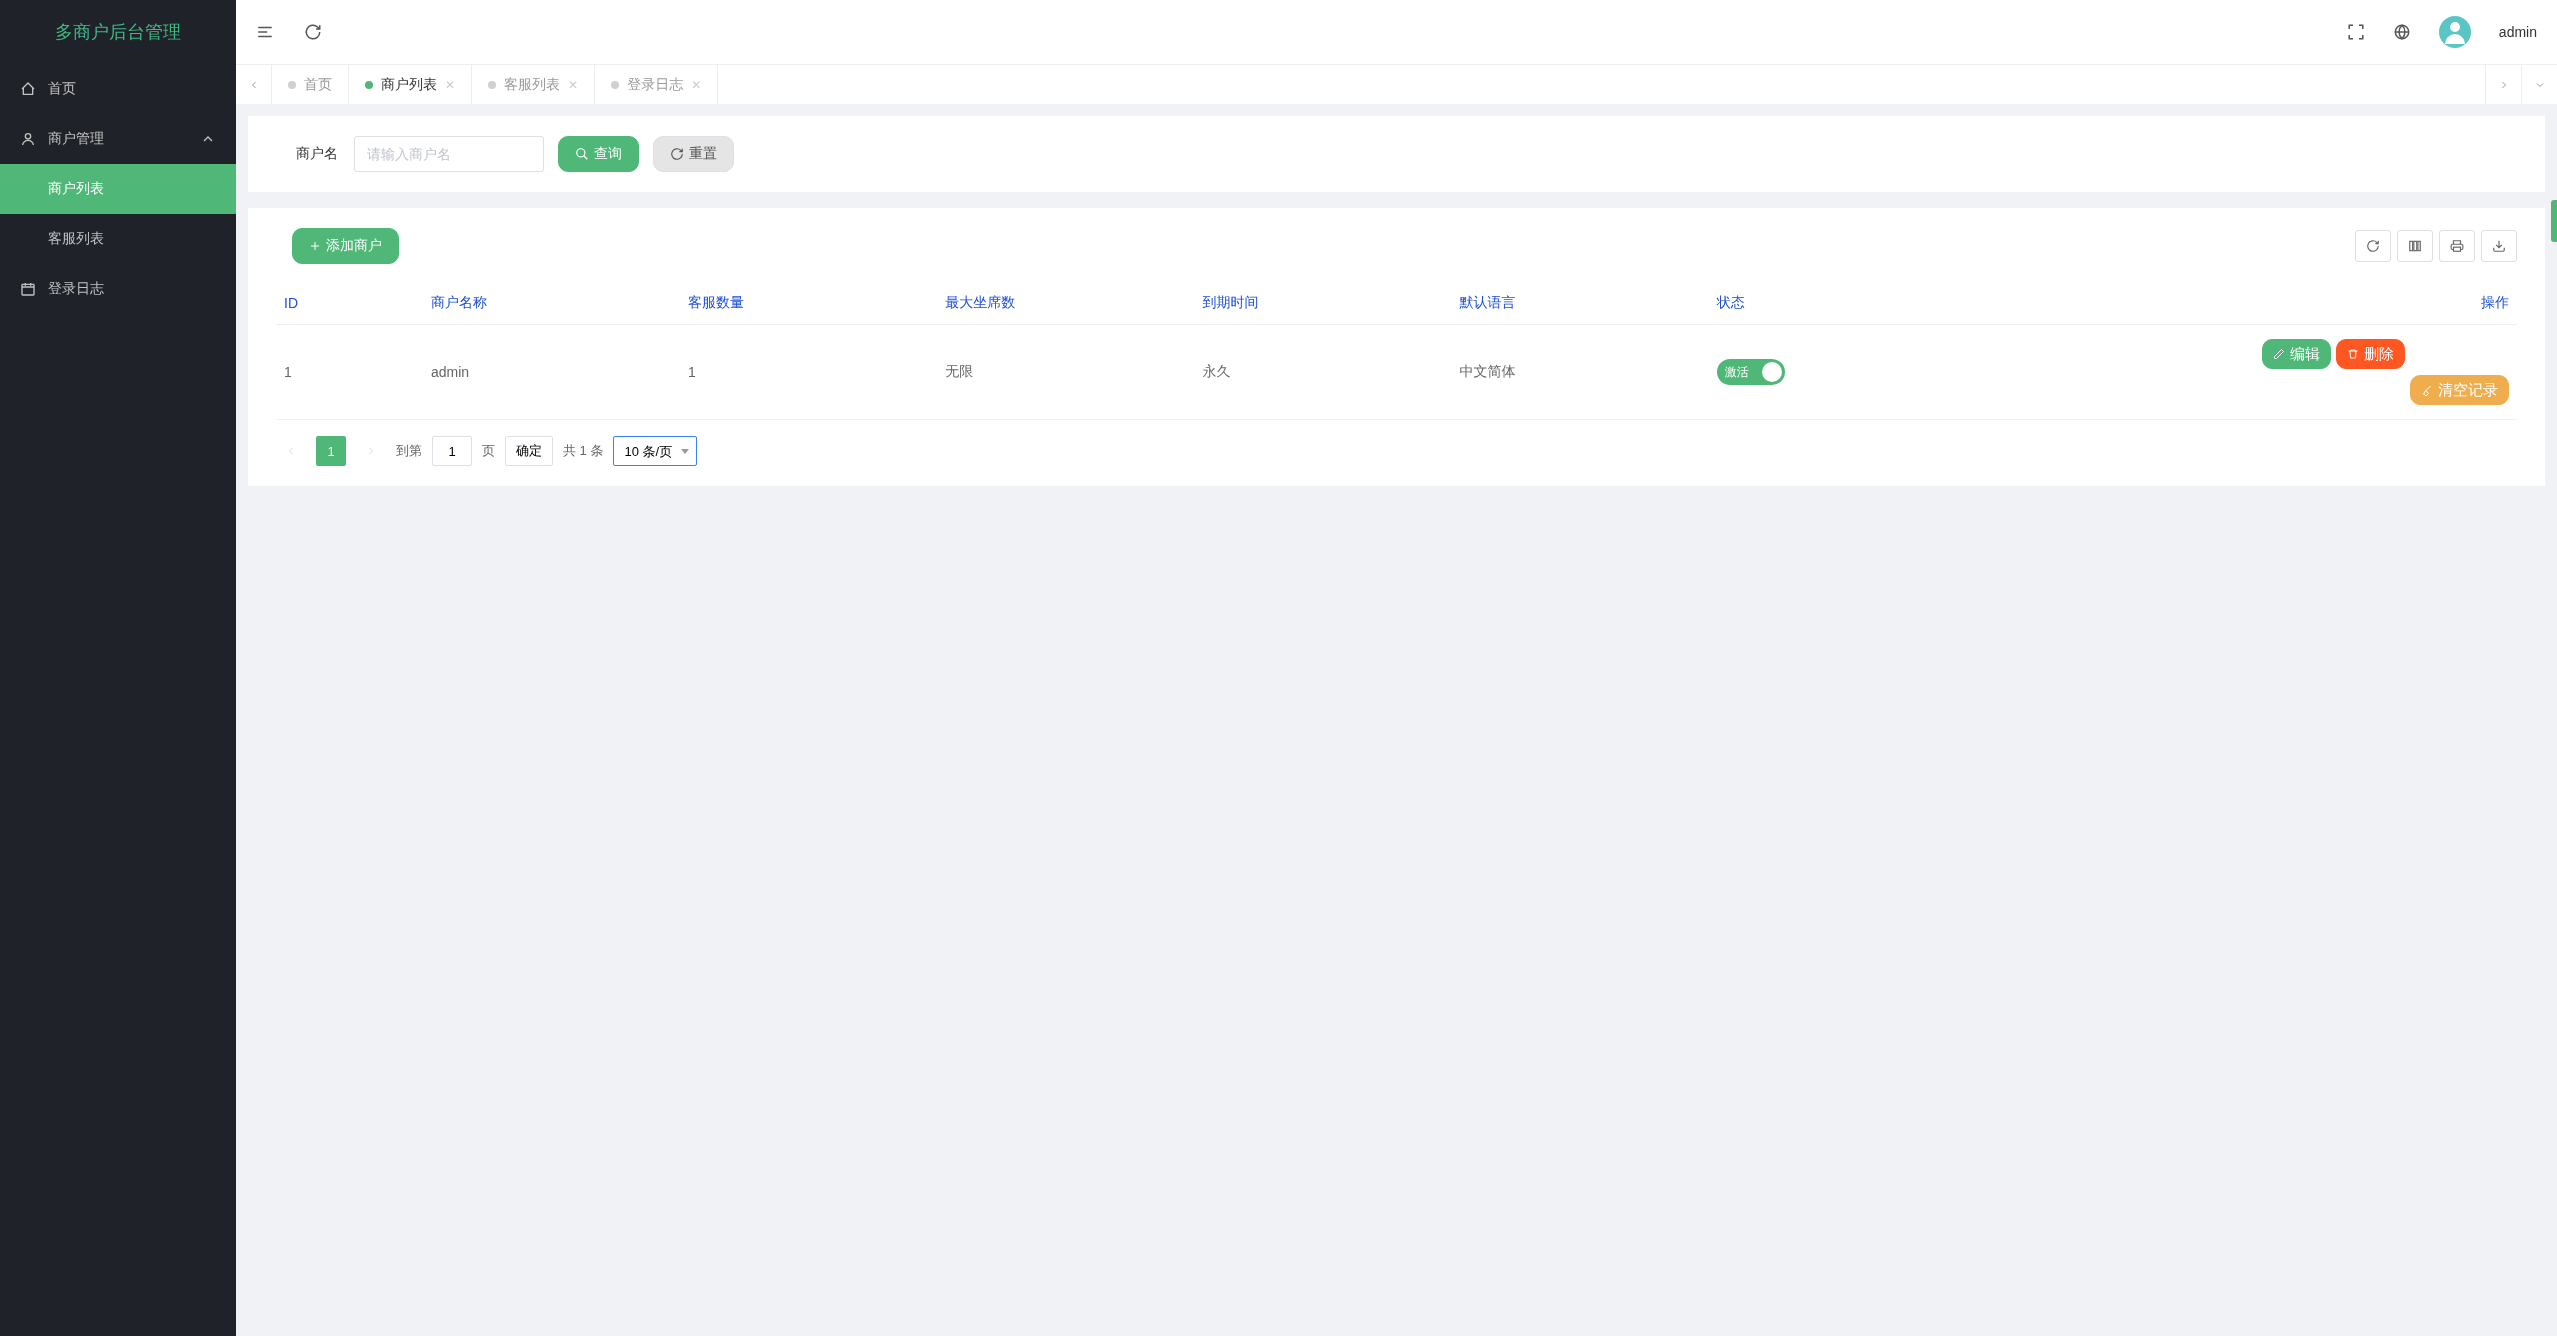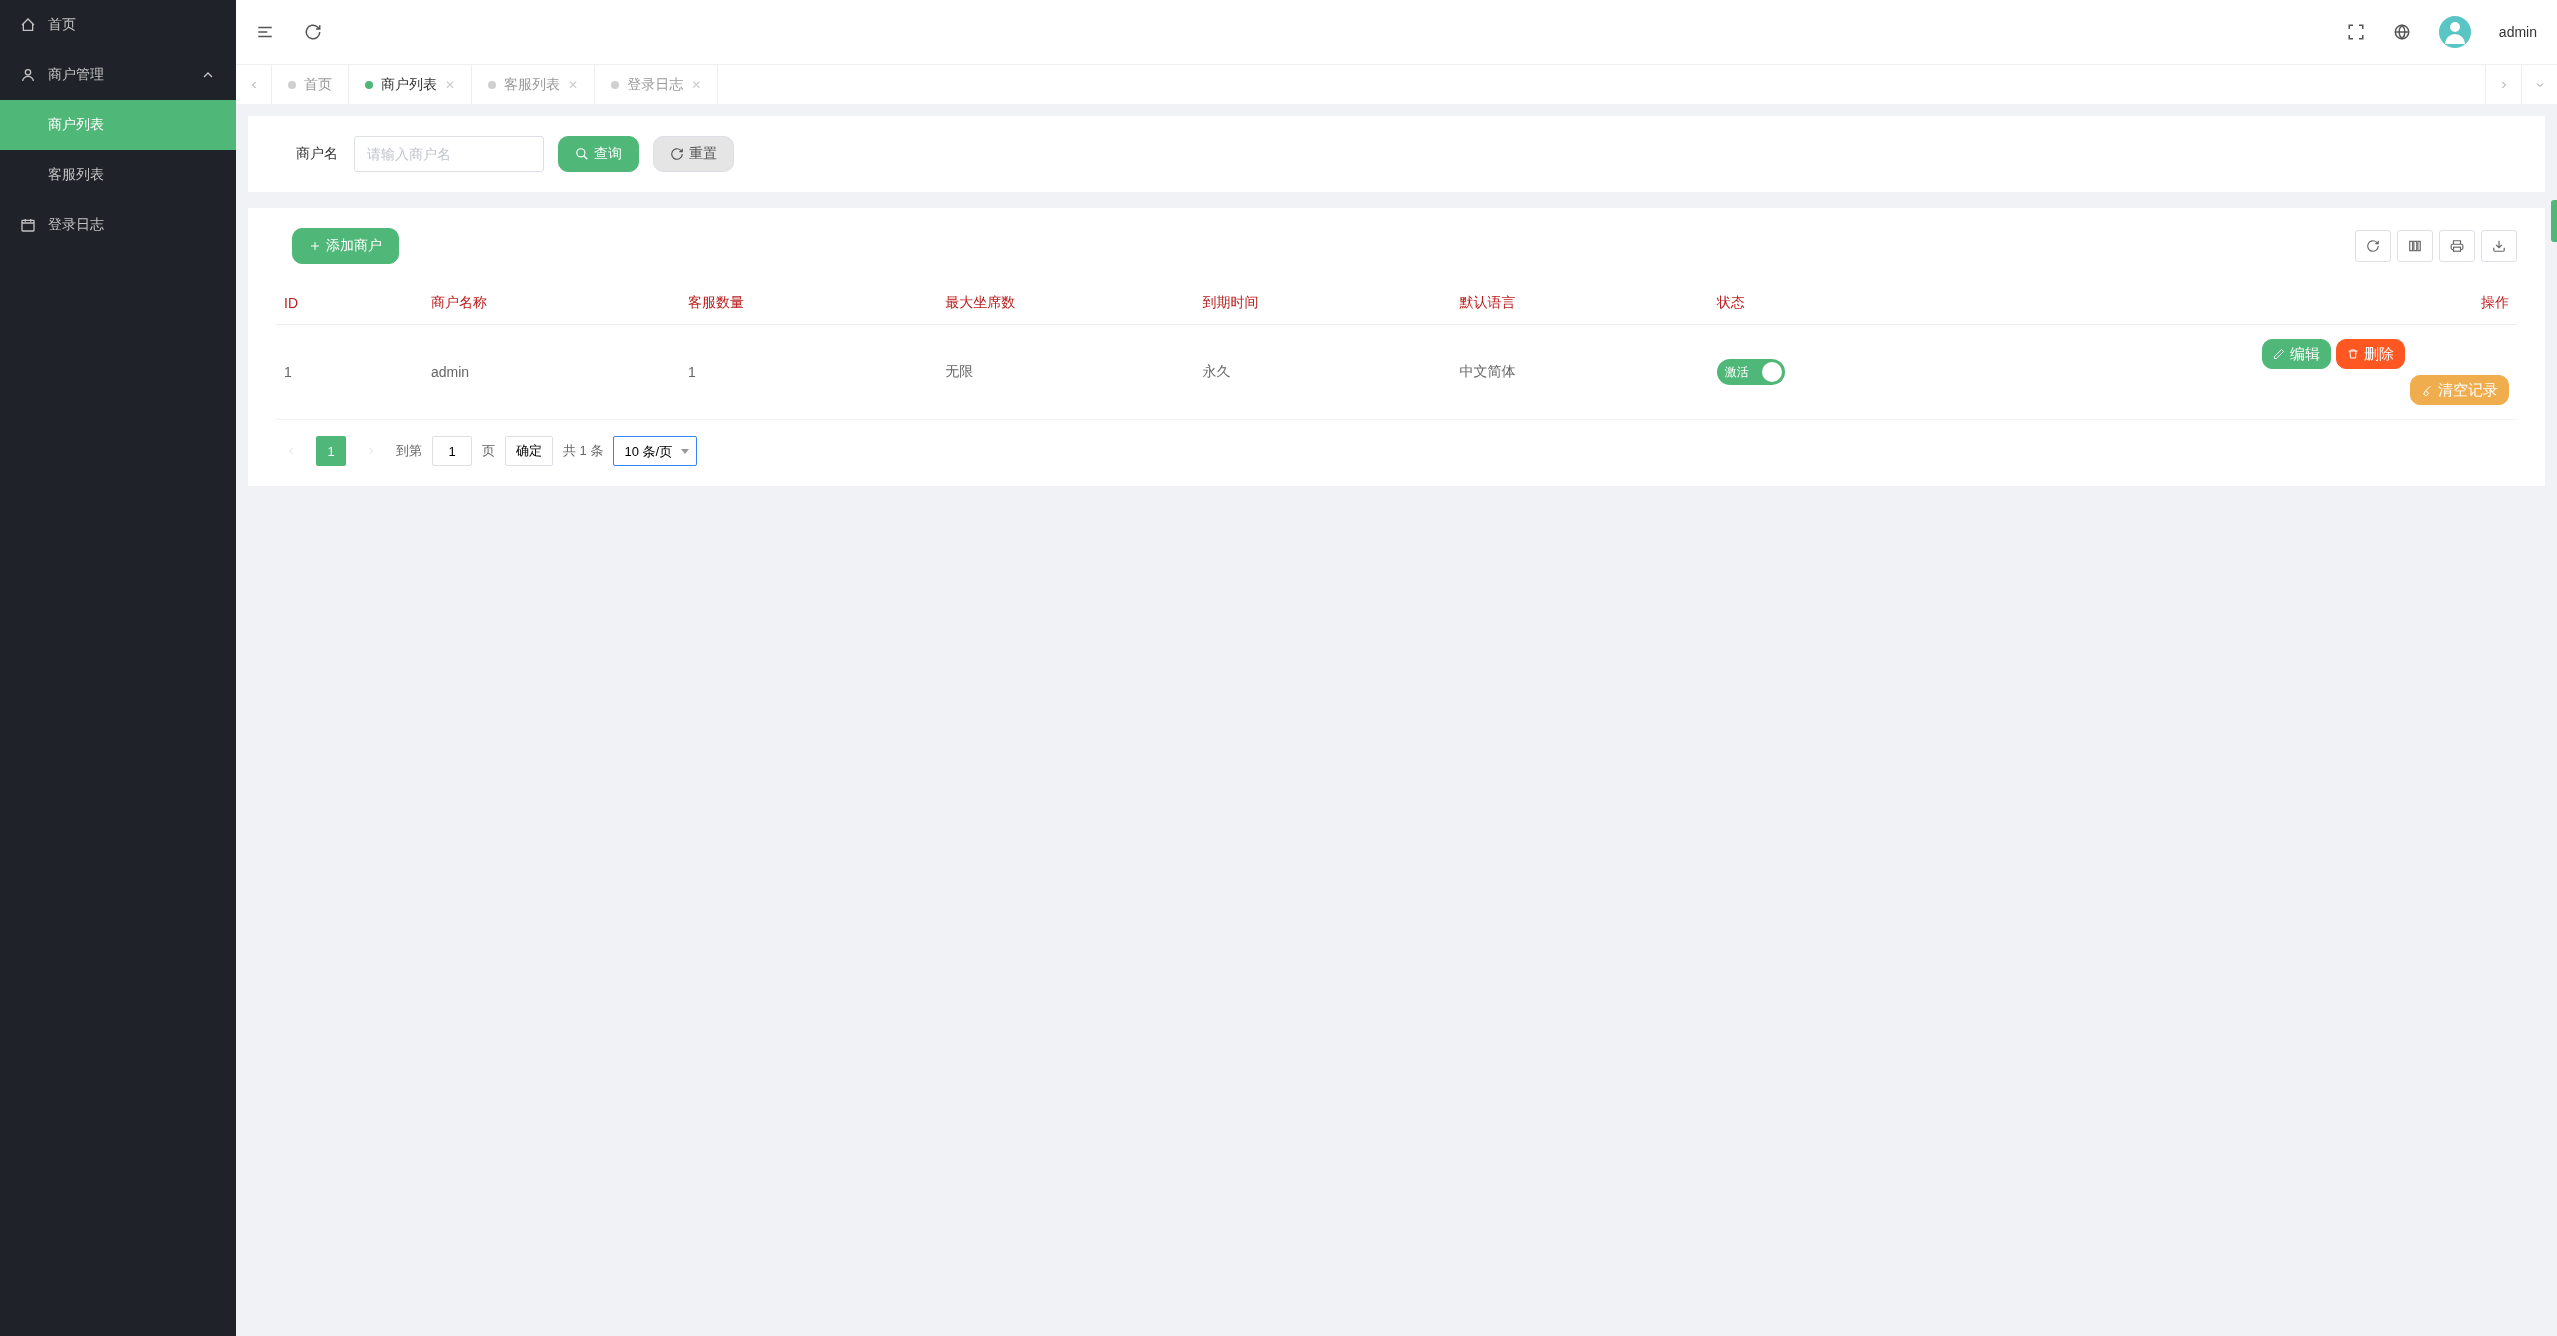--- a/index.html
+++ b/index.html
@@ -59,21 +59,21 @@
     .btn-small { height: 30px; padding: 0 10px; font-size: 15px; }
     .btn-danger { background: #ff5722; border-color: #ff5722; color: #fff; }
     .btn-warning { background: #f0ad4e; border-color: #f0ad4e; color: #fff; margin-top: 36px; }
     
     
     .table-header { display: flex; justify-content: space-between; align-items: center; margin-bottom: 18px; padding-left: 16px; }
     .tool-btns { display: flex; gap: 6px; }
     .tool-btn { width: 36px; height: 32px; border: 1px solid #dcdfe6; border-radius: 3px; display: flex; align-items: center; justify-content: center; cursor: pointer; color: #666; background: #fff; }
     
     table { width: 100%; border-collapse: collapse; }
-    th { text-align: left; padding: 12px 8px; color: #b91c1c; font-weight: 500; font-size: 14px; border-bottom: 1px solid #eee; }
+    th { text-align: left; padding: 12px 8px; color: #1d4ed8; font-weight: 500; font-size: 14px; border-bottom: 1px solid #eee; }
     td { padding: 14px 8px; color: #666; border-bottom: 1px solid #f2f2f2; }
     
     
     .switch { width: 68px; height: 26px; background: #4fb878; border-radius: 13px; position: relative; display: inline-flex; align-items: center; padding: 0 8px; color: #fff; font-size: 12px; cursor: pointer; }
     .switch-knob { position: absolute; right: 3px; width: 20px; height: 20px; background: #fff; border-radius: 50%; }
     
     
     .actions { display: flex; gap: 5px; justify-content: flex-end; }
     
     
@@ -88,20 +88,21 @@
     .select-wrap::after { content: ''; position: absolute; right: 8px; width: 0; height: 0; border-left: 4px solid transparent; border-right: 4px solid transparent; border-top: 5px solid #999; pointer-events: none; }
     
     
     .edge-indicator { position: fixed; right: 0; top: 200px; width: 6px; height: 42px; background: #4fb878; border-radius: 3px 0 0 3px; }
   </style>
 </head>
 <body>
 
 <div class="app">
   <aside class="sidebar">
+    <div class="logo">多商户后台管理</div>
     <nav class="menu">
       <div class="menu-item">
         <span class="icon">
           <svg viewBox="0 0 24 24" fill="none" stroke="currentColor" stroke-width="2">
               <path d="M3 12l9-9 9 9M5 10v10h14V10"></path>
             </svg>
         </span>
         <span>首页</span>
       </div>
       <div class="menu-item has-sub">

